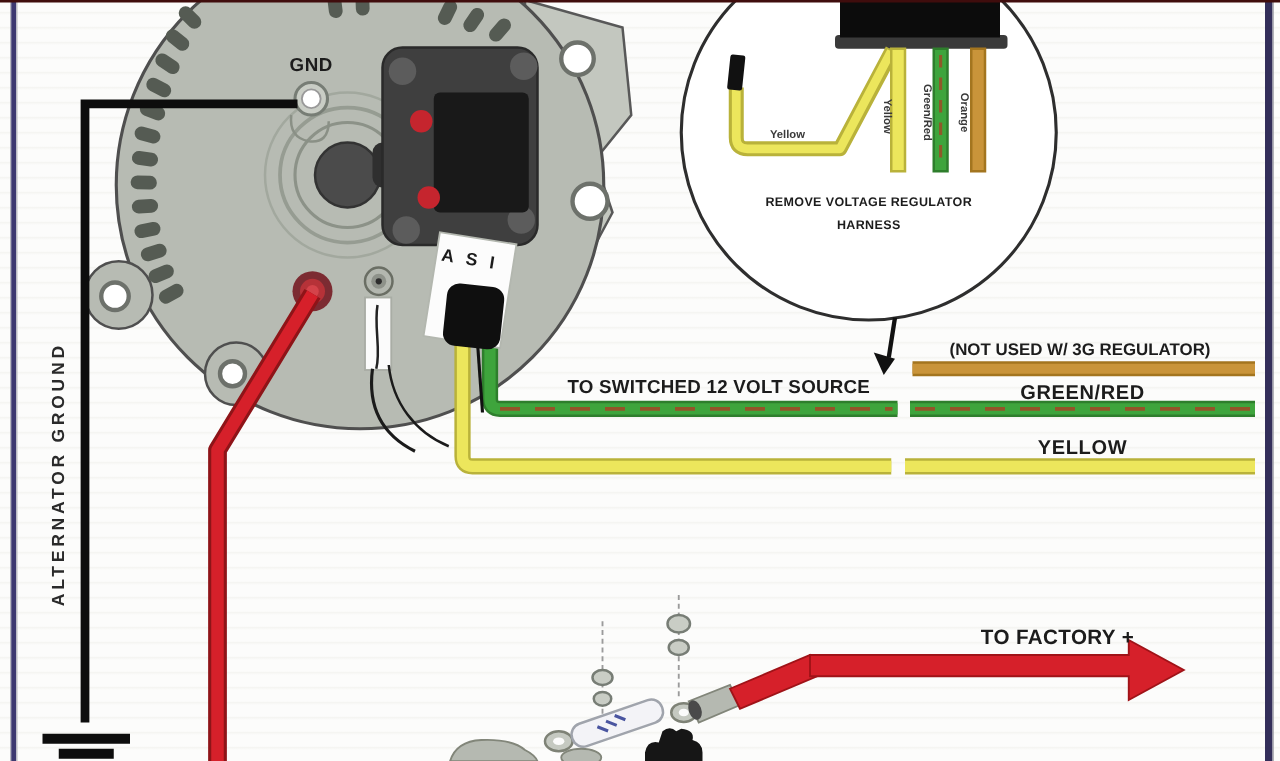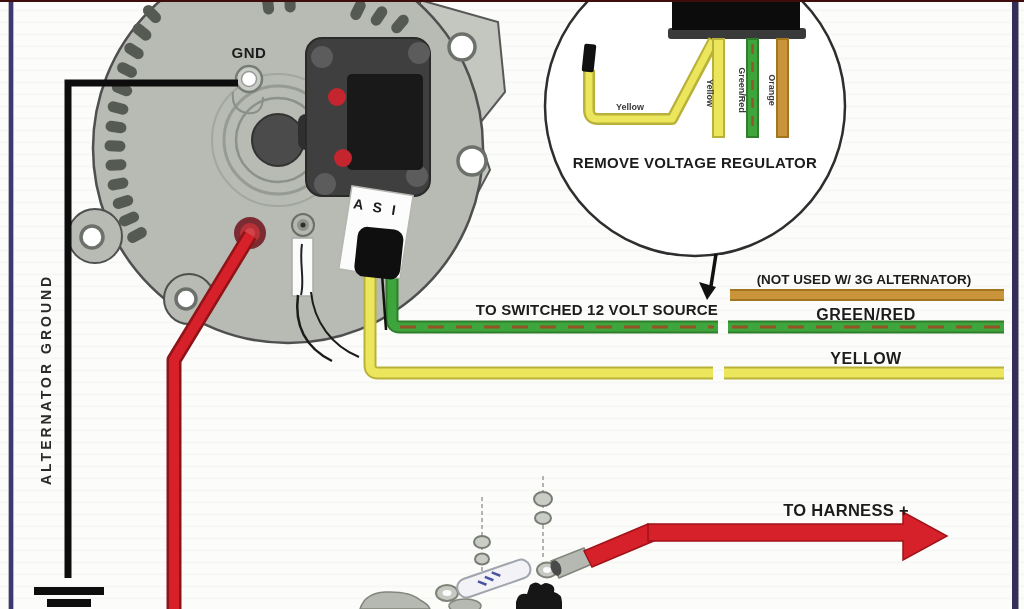--- a/index.html
+++ b/index.html
@@ -11,21 +11,21 @@
   .edge{position:absolute;top:0;bottom:0;}
   .topline{position:absolute;left:0;top:0;width:100%;height:2px;background:#400d0d;}
   svg{position:absolute;left:0;top:0;}
   .t{
     position:absolute;font-weight:bold;color:#1c1c1c;text-align:center;
     white-space:nowrap;line-height:1.15;
   }
   .gnd{font-size:15px;letter-spacing:0.5px;}
   .asi{font-size:14px;letter-spacing:3px;transform:rotate(9deg);}
   .vground{font-size:14px;letter-spacing:3px;transform:rotate(-90deg);color:#2a2a2a;}
-  .note{font-size:15px;letter-spacing:0.3px;line-height:18px;}
+  .note{font-size:10px;letter-spacing:0.3px;line-height:18px;}
   .wsmall{font-size:9px;color:#3a3a3a;letter-spacing:0;}
   .wvert{transform:rotate(90deg);}
   .biglbl{font-size:16px;letter-spacing:0.5px;}
   .midlbl{font-size:15px;letter-spacing:0.2px;}
   .notused{font-size:13.5px;}
   .batt{font-size:16.5px;letter-spacing:0.3px;}
 </style>
 </head>
 <body>
 
@@ -213,28 +213,29 @@
   <div class="topline"></div>
 
   <div class="t gnd" style="left:226px;top:44px;width:46px;">GND</div>
 
   <div class="t asi" style="left:346px;top:199px;width:60px;">A S I</div>
 
   <div class="t vground" style="left:-58px;top:371px;width:210px;height:18px;">ALTERNATOR GROUND</div>
 
   <div class="t note" style="left:560px;top:154px;width:270px;">
     <div>REMOVE VOLTAGE REGULATOR</div>
+    <div>HARNESS</div>
   </div>
 
   <div class="t wsmall" style="left:608px;top:102px;width:44px;">Yellow</div>
   <div class="t wsmall wvert" style="left:679px;top:87px;width:60px;height:12px;">Yellow</div>
   <div class="t wsmall wvert" style="left:711px;top:84px;width:60px;height:12px;">Green/Red</div>
   <div class="t wsmall wvert" style="left:741px;top:84px;width:60px;height:12px;">Orange</div>
 
-  <div class="t notused" style="left:716px;top:272px;width:296px;">(NOT USED W/ 3G ALTERNATOR)</div>
+  <div class="t notused" style="left:716px;top:272px;width:296px;">(NOT USED W/ 3G REGULATOR)</div>
   <div class="t biglbl" style="left:766px;top:306px;width:200px;">GREEN/RED</div>
   <div class="t biglbl" style="left:766px;top:350px;width:200px;">YELLOW</div>
 
-  <div class="t midlbl" style="left:408px;top:301px;width:310px;text-align:right;">TO SWITCHED 12 VOLT SOURCE</div>
-
-  <div class="t batt" style="left:751px;top:501px;width:190px;">TO HARNESS +</div>
+  <div class="t midlbl" style="left:420px;top:301px;width:310px;">TO SWITCHED 12 VOLT SOURCE</div>
+
+  <div class="t batt" style="left:751px;top:501px;width:190px;">TO FACTORY +</div>
 
 </div>
 
 </body></html>

